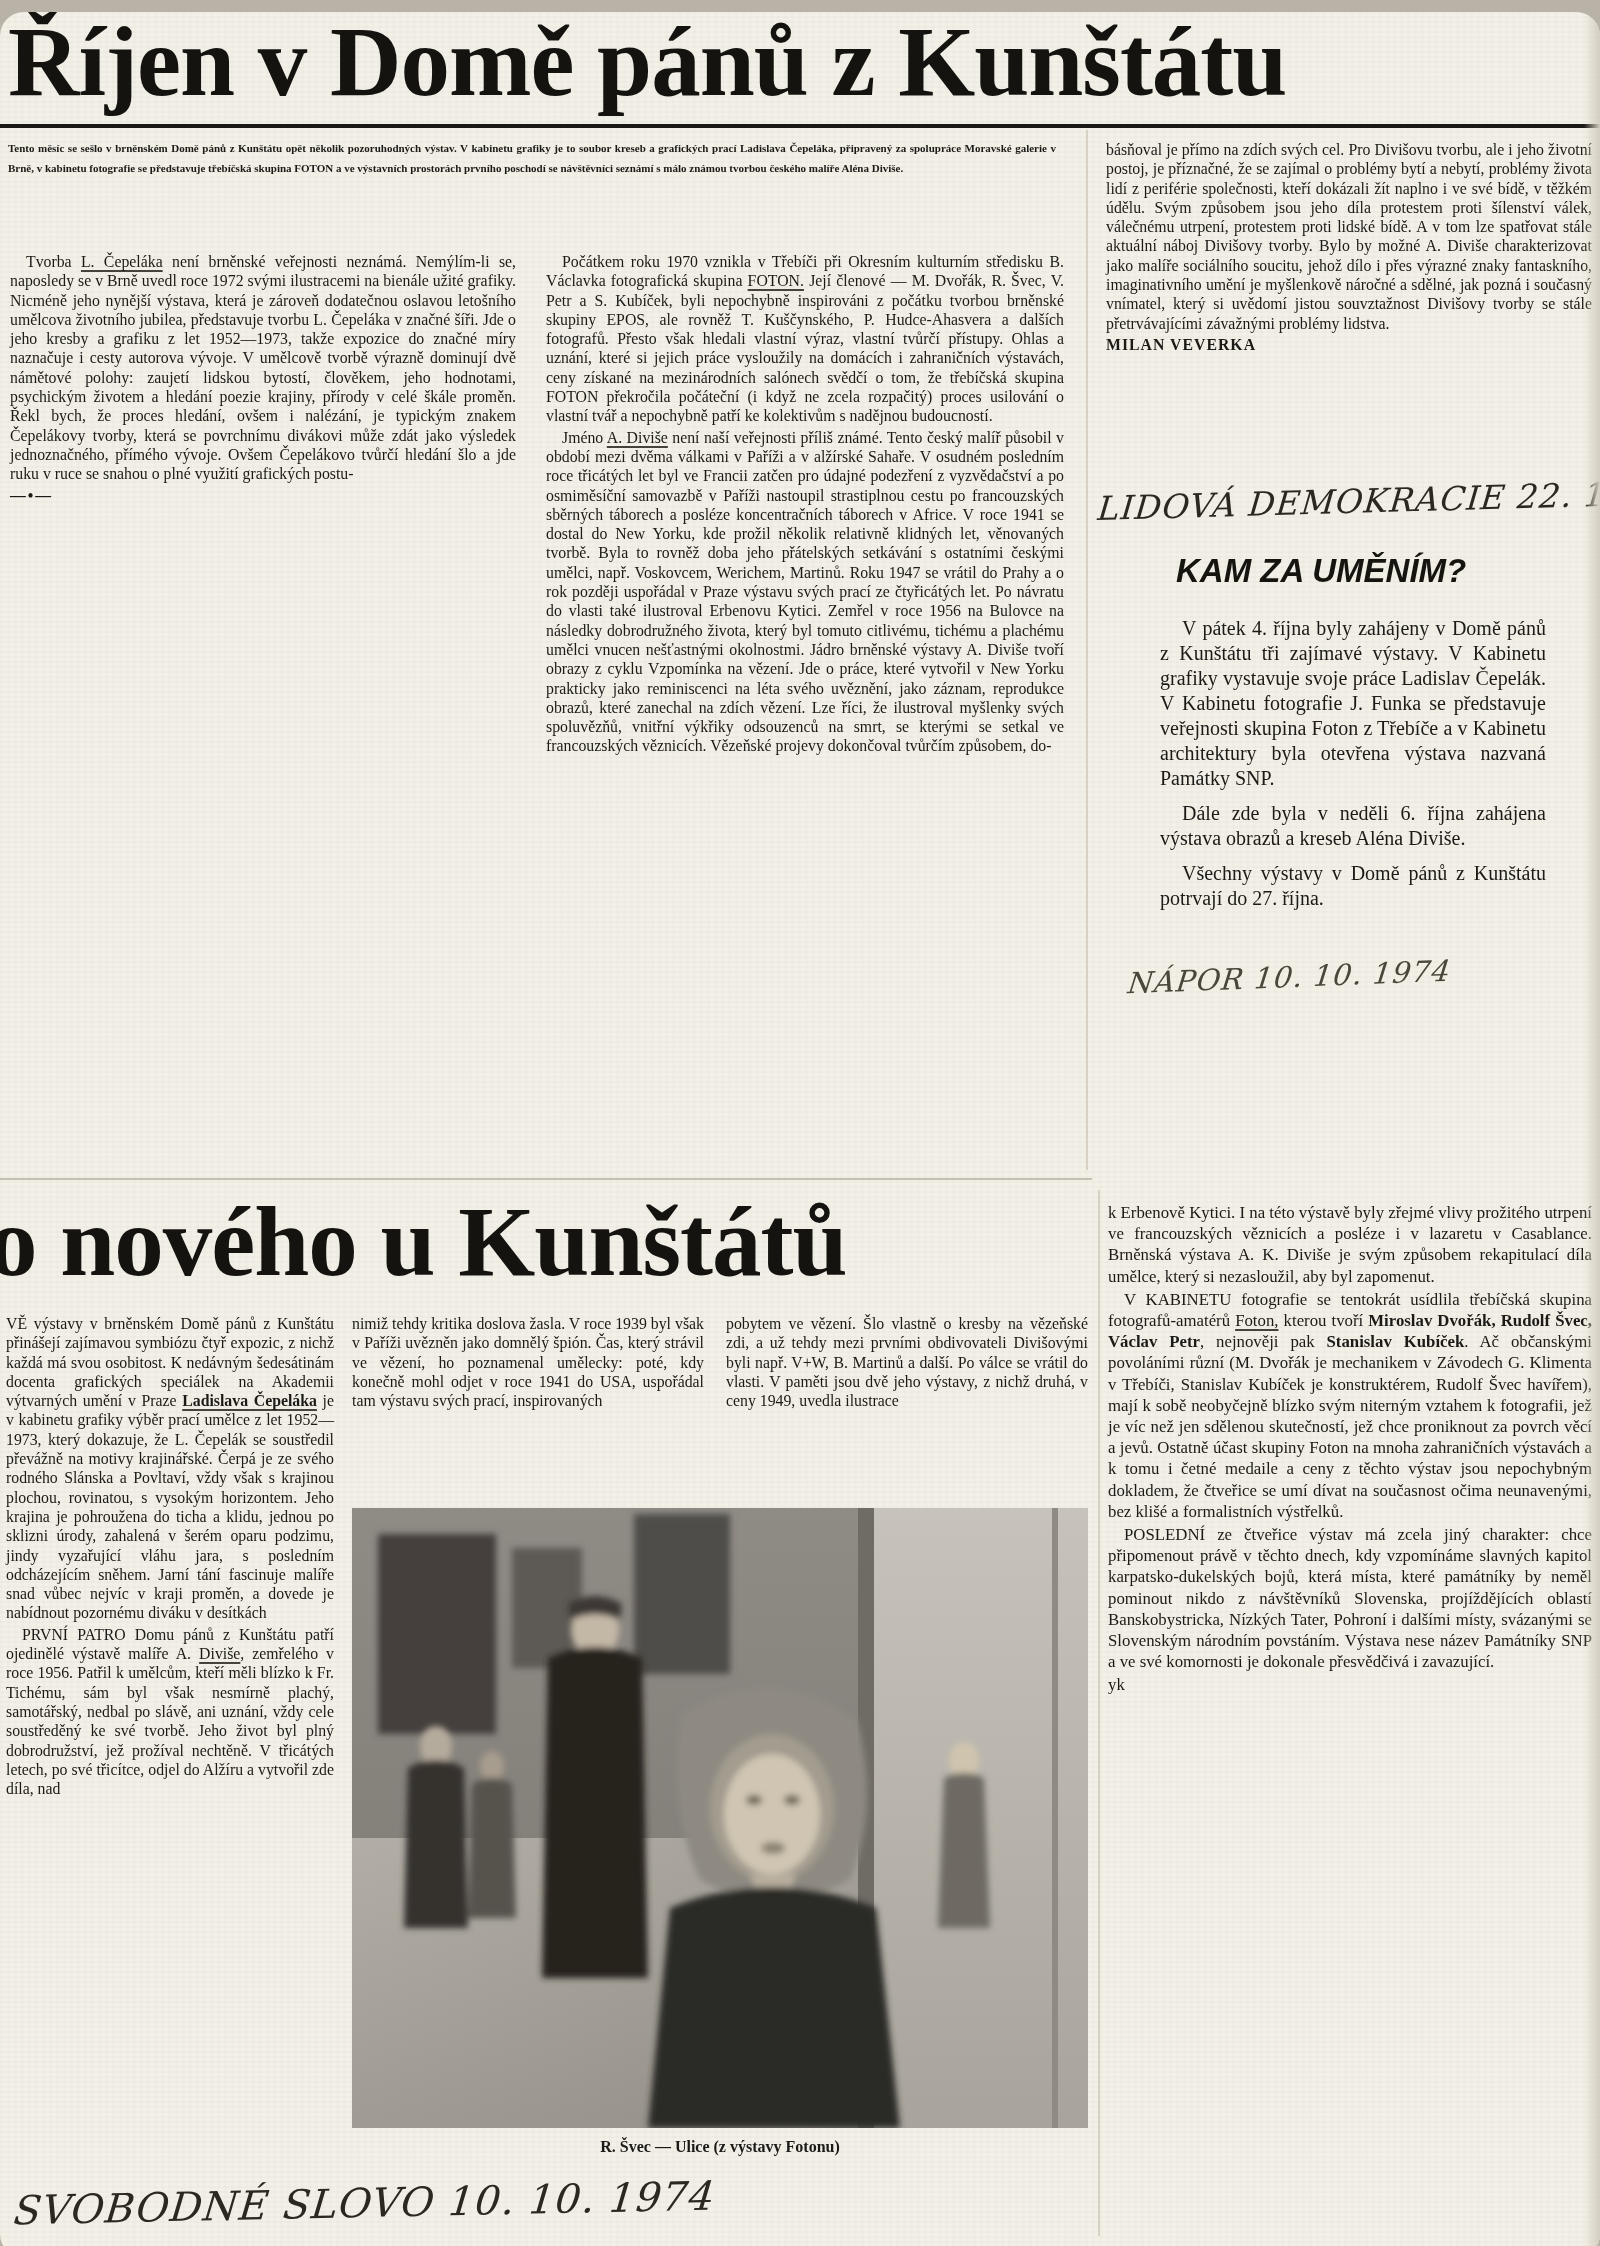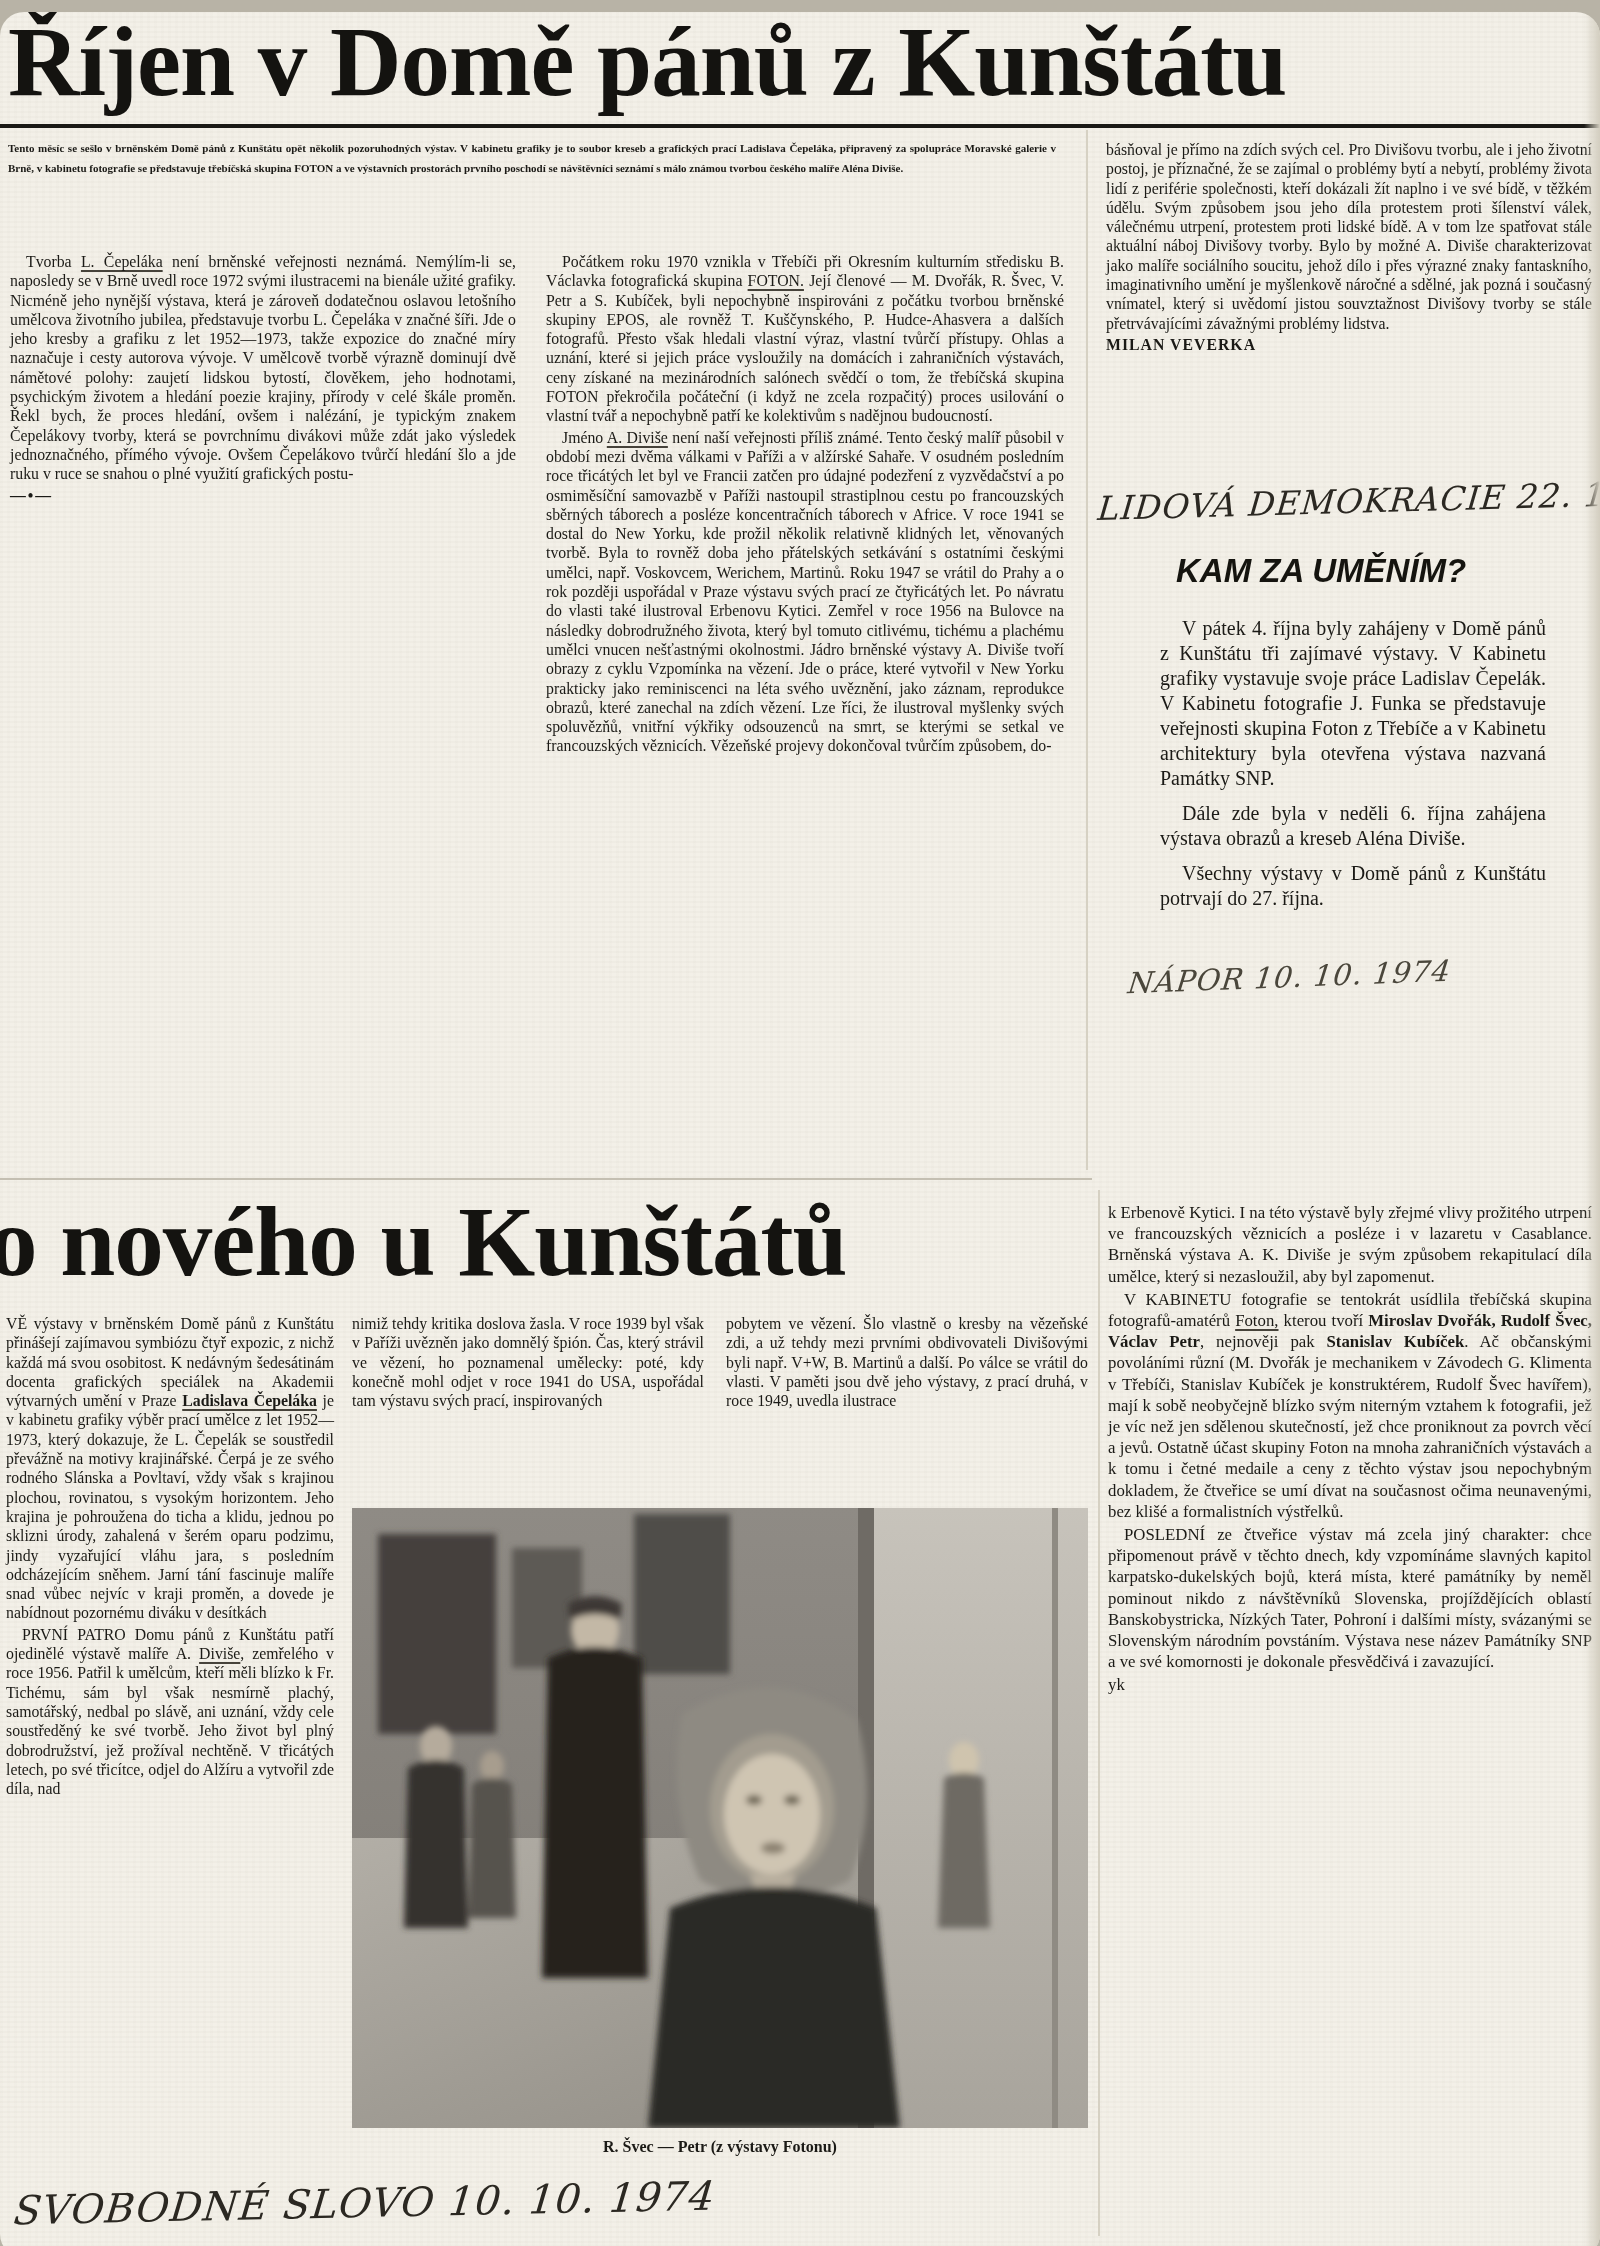--- a/index.html
+++ b/index.html
@@ -115,21 +115,21 @@
   <div class="ncol a2col1">
     <p class="noindent">VĚ výstavy v brněnském Domě pánů z Kunštátu přinášejí zajímavou symbiózu čtyř expozic, z nichž každá má svou osobitost. K nedávným šedesátinám docenta grafických speciálek na Akademii výtvarných umění v Praze <span class="seg-b seg-u">Ladislava Čepeláka</span> je v kabinetu grafiky výběr prací umělce z let 1952—1973, který dokazuje, že L. Čepelák se soustředil převážně na motivy krajinářské. Čerpá je ze svého rodného Slánska a Povltaví, vždy však s krajinou plochou, rovinatou, s vysokým horizontem. Jeho krajina je pohroužena do ticha a klidu, jednou po sklizni úrody, zahalená v šerém oparu podzimu, jindy vyzařující vláhu jara, s posledním odcházejícím sněhem. Jarní tání fascinuje malíře snad vůbec nejvíc v kraji proměn, a dovede je nabídnout pozornému diváku v desítkách</p>
     <p>PRVNÍ PATRO Domu pánů z Kunštátu patří ojedinělé výstavě malíře A. <span class="seg-u">Diviše</span>, zemřelého v roce 1956. Patřil k umělcům, kteří měli blízko k Fr. Tichému, sám byl však nesmírně plachý, samotářský, nedbal po slávě, ani uznání, vždy cele soustředěný ke své tvorbě. Jeho život byl plný dobrodružství, jež prožíval nechtěně. V třicátých letech, po své třicítce, odjel do Alžíru a vytvořil zde díla, nad</p>
   </div>
 
   <div class="ncol a2col2">
     <p class="noindent">nimiž tehdy kritika doslova žasla. V roce 1939 byl však v Paříži uvězněn jako domnělý špión. Čas, který strávil ve vězení, ho poznamenal umělecky: poté, kdy konečně mohl odjet v roce 1941 do USA, uspořádal tam výstavu svých prací, inspirovaných</p>
   </div>
 
   <div class="ncol a2col3">
-    <p class="noindent">pobytem ve vězení. Šlo vlastně o kresby na vězeňské zdi, a už tehdy mezi prvními obdivovateli Divišovými byli např. V+W, B. Martinů a další. Po válce se vrátil do vlasti. V paměti jsou dvě jeho výstavy, z prací druhá, v roce 1949, uvedla ilustrace</p>
+    <p class="noindent">pobytem ve vězení. Šlo vlastně o kresby na vězeňské zdi, a už tehdy mezi prvními obdivovateli Divišovými byli např. V+W, B. Martinů a další. Po válce se vrátil do vlasti. V paměti jsou dvě jeho výstavy, z nichž druhá, v ceny 1949, uvedla ilustrace</p>
   </div>
 
   <div class="ncol a2col4">
     <p class="noindent">k Erbenově Kytici. I na této výstavě byly zřejmé vlivy prožitého utrpení ve francouzských věznicích a posléze i v lazaretu v Casablance. Brněnská výstava A. K. Diviše je svým způsobem rekapitulací díla umělce, který si nezasloužil, aby byl zapomenut.</p>
     <p>V KABINETU fotografie se tentokrát usídlila třebíčská skupina fotografů-amatérů <span class="seg-u">Foton,</span> kterou tvoří <span class="seg-b">Miroslav Dvořák, Rudolf Švec, Václav Petr</span>, nejnověji pak <span class="seg-b">Stanislav Kubíček</span>. Ač občanskými povoláními různí (M. Dvořák je mechanikem v Závodech G. Klimenta v Třebíči, Stanislav Kubíček je konstruktérem, Rudolf Švec havířem), mají k sobě neobyčejně blízko svým niterným vztahem k fotografii, jež je víc než jen sdělenou skutečností, jež chce proniknout za povrch věcí a jevů. Ostatně účast skupiny Foton na mnoha zahraničních výstavách a k tomu i četné medaile a ceny z těchto výstav jsou nepochybným dokladem, že čtveřice se umí dívat na současnost očima neunavenými, bez klišé a formalistních výstřelků.</p>
     <p>POSLEDNÍ ze čtveřice výstav má zcela jiný charakter: chce připomenout právě v těchto dnech, kdy vzpomínáme slavných kapitol karpatsko-dukelských bojů, která místa, které památníky by neměl pominout nikdo z návštěvníků Slovenska, projíždějících oblastí Banskobystricka, Nízkých Tater, Pohroní i dalšími místy, svázanými se Slovenským národním povstáním. Výstava nese název Památníky SNP a ve své komornosti je dokonale přesvědčivá i zavazující.</p>
     <p class="sig">yk</p>
   </div>
 
   <div class="photo-wrap">
@@ -176,20 +176,20 @@
         <path d="M330 206 Q420 150 505 212 Q528 300 498 372 Q420 412 348 372 Q314 296 330 206 Z" fill="#8e8a82"></path>
         <ellipse cx="420" cy="300" rx="62" ry="74" fill="#a39c8f"></ellipse>
         <ellipse cx="420" cy="306" rx="48" ry="60" fill="#cfc5b2"></ellipse>
         <ellipse cx="402" cy="292" rx="8" ry="5" fill="#6f6757"></ellipse>
         <ellipse cx="440" cy="292" rx="8" ry="5" fill="#6f6757"></ellipse>
         <ellipse cx="421" cy="340" rx="12" ry="6" fill="#8c8271"></ellipse>
         <path d="M398 366 L444 366 L432 404 L410 404 Z" fill="#b7ae9e"></path>
         <path d="M318 400 Q420 358 524 400 L548 620 L296 620 Z" fill="#2c2925"></path>
       </g>
     </svg>
-    <p class="caption">R. Švec — Petr (z výstavy Fotonu)</p>
+    <p class="caption">R. Švec — Ulice (z výstavy Fotonu)</p>
   </div>
 
   <div class="handwritten hand3">SVOBODNÉ SLOVO 10. 10. 1974</div>
 
   <div class="edge-right"></div>
   <div class="edge-bottom"></div>
 </div>
 
 </body></html>

